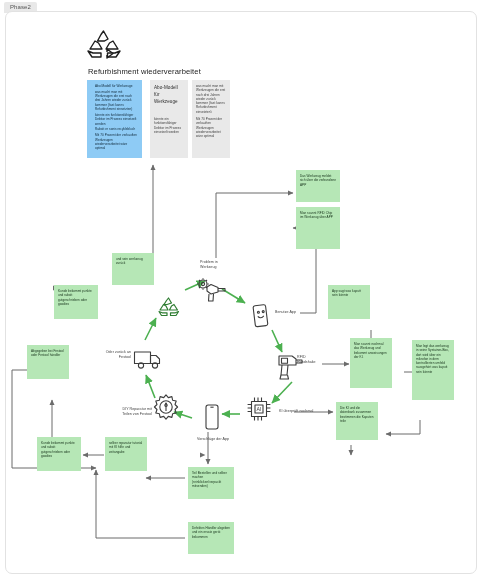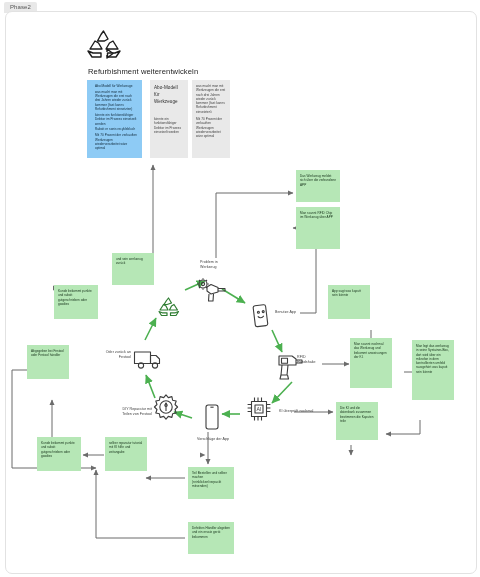--- a/index.html
+++ b/index.html
@@ -115,21 +115,21 @@
         <path d="M21.5 3 L26 11 L22.5 13 L15.5 13 L19 6.5 Z"></path>
         <path d="M8 21 L13 13 L16.5 15 L20 21 L12.5 21 Z"></path>
         <path d="M36 21 L31 13 L27.5 15 L24 21 L31.5 21 Z"></path>
         <path d="M6 23 L10 29 L19 29 L19 25 L11 25 Z"></path>
         <path d="M38 23 L34 29 L25.5 29 L25.5 25 L33 25 Z"></path>
         <path d="M25 24 L25 21 L31 25.5 L25 30 L25 27"></path>
       </g>
     </svg>
   </div>
 
-  <div class="headline" style="left:88px;top:66px;width:200px;">Refurbishment weiterentwickeln</div>
+  <div class="headline" style="left:88px;top:66px;width:200px;">Refurbishment wiederverarbeitet</div>
 
   <div class="note blue" style="left:87px;top:80px;width:55px;height:78px;">
     <ul>
       <li>Abo Modell für Werkzeuge</li>
       <li>was macht man mit Werkzeugen die erst nach drei Jahren wieder zurück kommen (fast kanns Refurbishment einsetzten)</li>
       <li>könnte ein funktionsfähiger Debitor im Prozess einsetzelt werden</li>
       <li>Rabatt er sonis recyklebluch</li>
       <li>Mit 70 Prozent der verkauften Werkzeugen wiederverarbeitet wäre optimal</li>
     </ul>
   </div>

